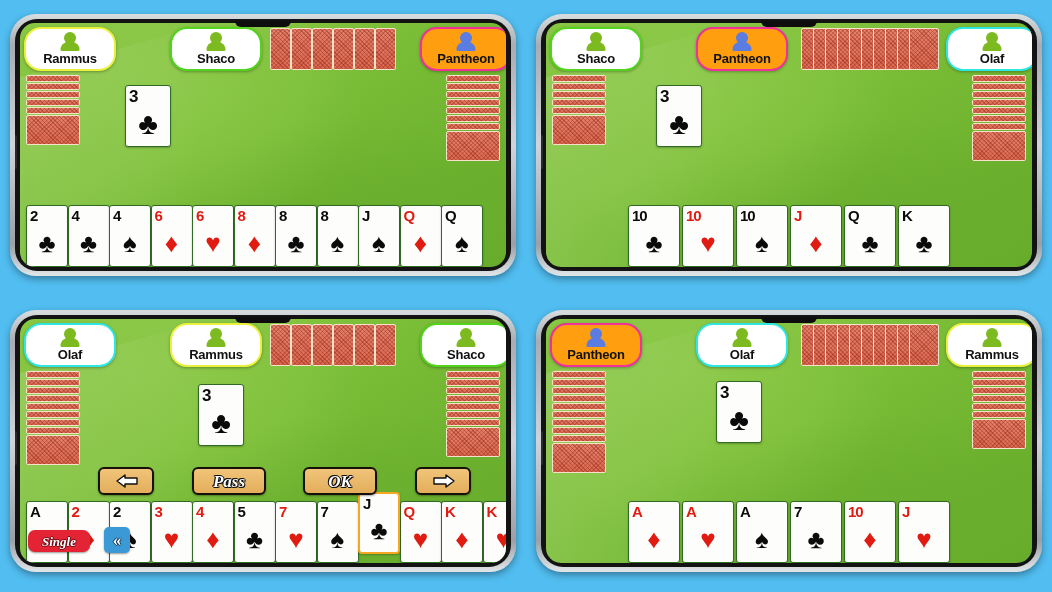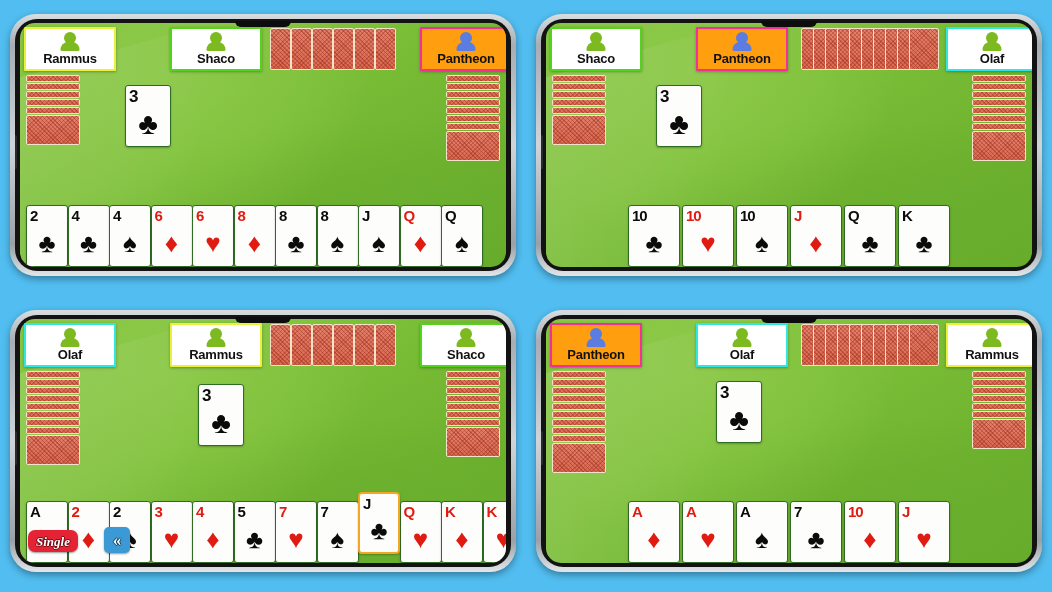--- a/index.html
+++ b/index.html
@@ -57,21 +57,21 @@
   .sidebtn{
     position:absolute; left:-1px; top:46%;
     width:3px; height:34px; background:#2a2a2a; border-radius:2px; z-index:8;
   }
   
   .badges { position:absolute; left:0; top:0; width:100%; height:48px; z-index:5; }
   .badge {
     position:absolute; top:4px;
     background:#ffffff;
     border:2.5px solid #b7e24a;
-    border-radius:1px;
+    border-radius:17px;
     width:92px; height:44px;
     display:flex; flex-direction:column; align-items:center; justify-content:flex-start;
     padding-top:2px;
     box-shadow:0 1px 3px rgba(0,0,0,.3);
   }
   .badge.active { background:#ff9e0f; border-color:#f0309b; }
   .badge .avatar { width:22px; height:19px; position:relative; margin-top:1px;}
   .avatar .head{
     position:absolute; left:50%; top:0; transform:translateX(-50%);
     width:12px; height:12px; border-radius:50%; background:#7cba1f;
@@ -161,21 +161,21 @@
     font-style:italic; font-weight:bold;
     font-size:17px; color:#fff;
     text-shadow:-1px 0 #111,0 1px #111,1px 0 #111,0 -1px #111, -1px -1px #111, 1px 1px #111;
     line-height:1;
   }
   .arrow { width:20px; height:14px; position:relative; }
   .arrow svg { display:block; }
   .single {
     position:absolute; z-index:10;
     background:#e42434; border-radius:7px;
-    padding:2px 8px;
+    padding:2px 14px;
     box-shadow:0 1px 2px rgba(0,0,0,.4);
     margin-top:9px;
   }
   .single span {
     font-family:"Liberation Serif", serif; font-weight:bold; font-style:italic;
     font-size:13px; color:#fff; line-height:1.1;
     text-shadow:-1px 0 #6a0d14,0 1px #6a0d14,1px 0 #6a0d14,0 -1px #6a0d14;
   }
   .prevbtn {
     position:absolute; z-index:10;
@@ -455,20 +455,42 @@
               <div class="cb"></div>
               <div class="cb"></div>
               <div class="cb"></div>
               <div class="cb"></div>
               <div class="cb last"></div>
             </div>
             <div class="card black center-card" style="left: 178px; top: 65px;">
               <div class="rank">3</div>
               <div class="pip">♣</div>
             </div>
+            <div class="btnrow">
+              <div class="gbtn" style="left: 78px; width: 56px;">
+                <div class="arrow">
+                  <svg width="22" height="14" viewBox="0 0 22 14">
+                    <path d="M9 1 L1 7 L9 13 L9 10 L21 10 L21 4 L9 4 Z" fill="#fff" stroke="#111" stroke-width="1.4" stroke-linejoin="round"></path>
+                  </svg>
+                </div>
+              </div>
+              <div class="gbtn" style="left: 172px; width: 74px;">
+                <span class="lbl">Pass</span>
+              </div>
+              <div class="gbtn" style="left: 283px; width: 74px;">
+                <span class="lbl">OK</span>
+              </div>
+              <div class="gbtn" style="left: 395px; width: 56px;">
+                <div class="arrow">
+                  <svg width="22" height="14" viewBox="0 0 22 14">
+                    <path d="M13 1 L21 7 L13 13 L13 10 L1 10 L1 4 L13 4 Z" fill="#fff" stroke="#111" stroke-width="1.4" stroke-linejoin="round"></path>
+                  </svg>
+                </div>
+              </div>
+            </div>
             <div class="single" style="left: 8px; bottom: 11px;"><span>Single</span></div>
             <div class="prevbtn" style="left: 84px; bottom: 10px;">
               <span>«</span>
             </div>
             <div class="hand overlap">
               <div class="hand-pad" style="gap: 0px; justify-content: flex-start; padding-left: 6px;">
                 <div class="card black">
                   <div class="rank">A</div>
                   <div class="pip">♠</div>
                 </div>

